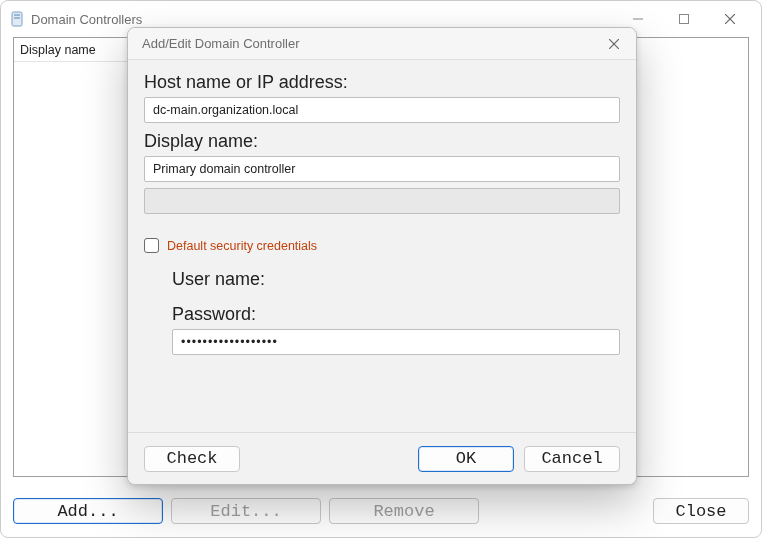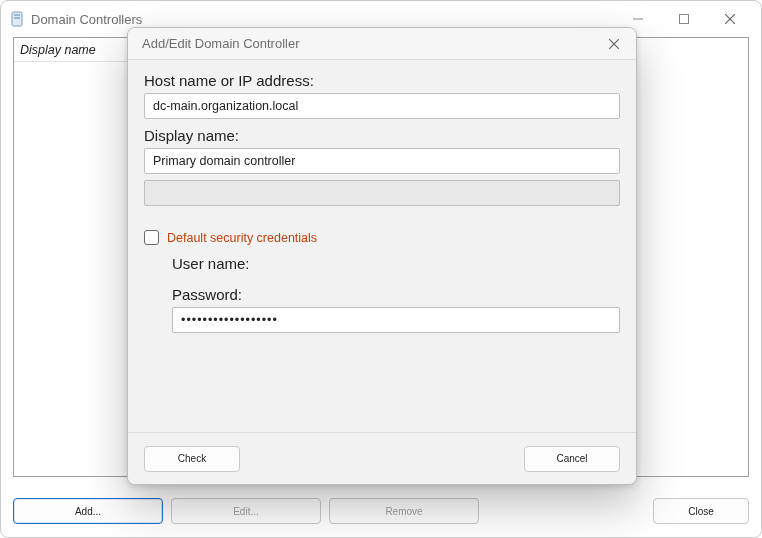--- a/index.html
+++ b/index.html
@@ -8,52 +8,52 @@
     
     .parent-window { width: 762px; height: 538px; border: 1px solid #ccc; border-radius: 8px; background: #fff; display: flex; flex-direction: column; position: relative; }
     .parent-titlebar { height: 36px; display: flex; align-items: center; padding: 0 8px; color: #6e6e6e; }
     .parent-titlebar .title { margin-left: 6px; font-size: 13px; }
     .parent-titlebar .spacer { flex: 1; }
     .wc-btn { width: 46px; height: 30px; display: flex; align-items: center; justify-content: center; color: #777; }
     .wc-btn svg { display: block; }
 
     .parent-body { flex: 1; padding: 0 12px 8px 12px; display: flex; flex-direction: column; }
     .list-frame { flex: 1; border: 1px solid #9f9f9f; background: #fff; display: flex; flex-direction: column; }
-    .list-header { height: 24px; background: #fff; display: flex; align-items: center; padding: 0 6px; border-bottom: 1px solid #e4e4e4; width: 130px; box-shadow: 1px 0 0 #e4e4e4; font-style: italic; }
+    .list-header { height: 24px; background: #fff; display: flex; align-items: center; padding: 0 6px; border-bottom: 1px solid #e4e4e4; width: 130px; box-shadow: 1px 0 0 #e4e4e4; }
     .list-header span { color: #222; font-size: 12.5px; }
     .list-content { flex: 1; }
 
     .parent-footer { height: 52px; display: flex; align-items: center; gap: 8px; padding: 8px 12px; }
-    .btn { height: 26px; background: #fdfdfd; border: 1px solid #c9c9c9; border-radius: 4px; display: inline-flex; align-items: center; justify-content: center; font-size: 10px; color: #222; cursor: default; }
+    .btn { height: 26px; background: #fdfdfd; border: 1px solid #c9c9c9; border-radius: 4px; display: inline-flex; align-items: center; justify-content: center; font-size: 17px; color: #222; cursor: default; font-family: Liberation Mono, monospace; }
     .btn.primary { border-color: #1f6fd0; box-shadow: 0 0 0 1px rgba(31,111,208,.15) inset; }
     .btn.disabled { color: #a0a0a0; }
     .parent-footer .btn.wide { width: 150px; text-align: right; }
     .parent-footer .spacer { flex: 1; }
     .parent-footer .btn.close { width: 96px; }
 
     
     .dialog { position: absolute; left: 126px; top: 26px; width: 510px; height: 458px; background: #f2f2f2; border: 1px solid #bdbdbd; border-radius: 8px; box-shadow: 0 20px 45px rgba(0,0,0,.25), 0 2px 6px rgba(0,0,0,.15); display: flex; flex-direction: column; overflow: hidden; }
     .dialog-titlebar { height: 32px; background: #f6f6f6; display: flex; align-items: center; padding: 0 4px 0 14px; border-bottom: 1px solid #ddd; }
     .dialog-titlebar .title { color: #6e6e6e; font-size: 13px; }
     .dialog-titlebar .spacer { flex: 1; }
     .dlg-close { width: 36px; height: 28px; display: flex; align-items: center; justify-content: center; color: #666; }
 
     .dialog-body { flex: 1; padding: 10px 16px 6px 16px; display: flex; flex-direction: column; }
-    .field-label { font-size: 15px; color: #222; margin-bottom: 4px; margin-top: 2px; }
+    .field-label { font-size: 18px; color: #222; margin-bottom: 4px; margin-top: 2px; }
     .text-input { height: 26px; width: 100%; background: #fff; border: 1px solid #bfbfbf; border-radius: 2px; padding: 0 8px; font-size: 12.5px; color: #222; }
     .text-input[disabled] { background: #e8e8e8; color: #7a7a7a; }
 
     .gap-sm { height: 6px; }
     .gap-md { height: 14px; }
 
     .checkbox-row { display: flex; align-items: center; margin-top: 10px; gap: 8px; }
     .checkbox { width: 15px; height: 15px; border: 1px solid #6a6a6a; border-radius: 3px; background: #fff; display: inline-block; }
     .checkbox-label { font-size: 12.5px; color: #c2410c; }
 
-    .cred-block { padding-left: 28px; margin-top: 6px; }
+    .cred-block { padding-left: 28px; margin-top: 12px; }
     .cred-block .field-label { margin-top: 4px; }
 
     .dialog-footer { height: 52px; border-top: 1px solid #ddd; background: #f2f2f2; display: flex; align-items: center; padding: 0 16px; gap: 10px; }
     .dialog-footer .btn { width: 96px; }
     .dialog-footer .spacer { flex: 1; }
 
     
     .app-icon { width: 16px; height: 16px; display: inline-flex; align-items: center; justify-content: center; }
     .app-icon svg { display: block; }
 
@@ -142,16 +142,17 @@
         <div class="field-label">User name:</div>
         <div class="gap-sm"></div>
         <div class="field-label">Password:</div>
         <input class="text-input pw-dots" type="text" value="••••••••••••••••••" style="">
       </div>
     </div>
 
     <div class="dialog-footer">
       <span class="btn">Check</span>
       <span class="spacer"></span>
+      <span class="btn primary">OK</span>
       <span class="btn">Cancel</span>
     </div>
   </div>
 </div>
 
 </body></html>

